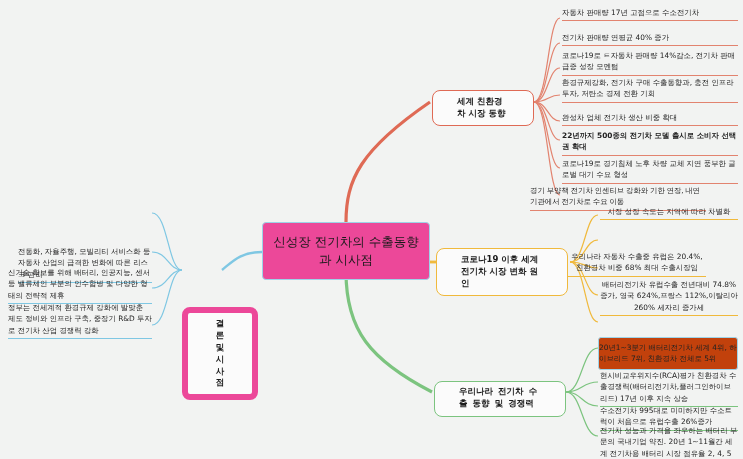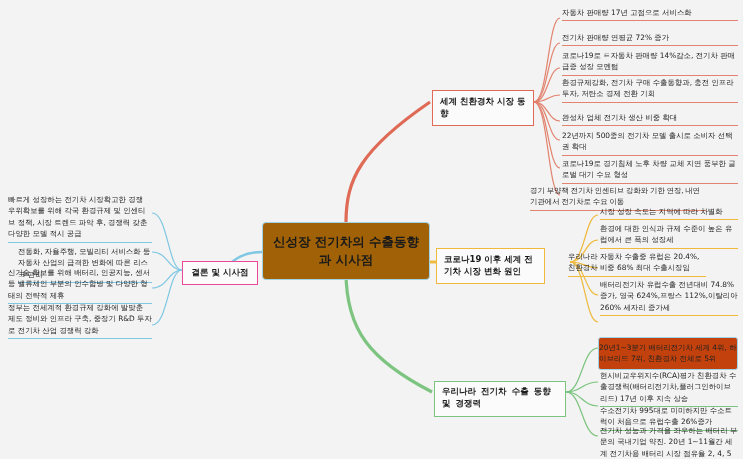--- a/index.html
+++ b/index.html
@@ -11,49 +11,49 @@
   }
   #canvas{position:absolute;inset:0;width:743px;height:459px;}
   svg#links{position:absolute;left:0;top:0;width:743px;height:459px;pointer-events:none;}
 
   .node{position:absolute;box-sizing:border-box;}
 
   
   .central{
     left:262px;top:222px;width:168px;
     padding:10px 8px;
-    background:#a16207;
+    background:#ec4899;
     border:1px solid #9ed3e8;
     border-radius:4px;
     text-align:center;
-    font-size:12.5px;font-weight:bold;color:#1a1a1a;
+    font-size:12.5px;font-weight:normal;color:#1a1a1a;
     line-height:1.45;
   }
 
   
   .branch{
-    padding:5px 7px;
+    padding:5px 24px;
     background:#fbfbfb;
-    border-radius:0;
+    border-radius:8px;
     font-size:8.5px;font-weight:bold;color:#1c1c1c;
     line-height:1.4;
   }
   .branch.red{border:1px solid #df6a55;}
   .branch.yellow{border:1px solid #f0b93c;}
   .branch.green{border:1px solid #7cc47f;}
-  .branch.blue{border:1px solid #ec4899;}
+  .branch.blue{border:6px solid #ec4899;margin-top:46px;}
 
   
   .leaf{
     font-size:7.4px;color:#222;line-height:1.55;
     padding-bottom:2px;
     box-sizing:border-box;
   }
   .leaf.red{border-bottom:1.5px solid #e2836f;}
-  .leaf.yellow{border-bottom:1.5px solid #f0b93c;}
+  .leaf.yellow{border-bottom:1.5px solid #f0b93c;text-align:center;}
   .leaf.green{border-bottom:1.5px solid #7cc47f;}
   .leaf.blue{border-bottom:1.5px solid #7fc7e3;}
   .leaf.boxed{
     border:1px solid #9ed3e8;border-radius:3px;
     padding:4px 0;background:#c2410c;
   }
 </style>
 </head>
 <body>
 
@@ -93,43 +93,41 @@
     <path d="M182,270 C168,270 168,213 152,213" stroke="#7fc7e3" stroke-width="1.2" fill="none"></path>
     <path d="M182,270 C168,270 168,252 152,252" stroke="#7fc7e3" stroke-width="1.2" fill="none"></path>
     <path d="M182,270 C168,270 168,288 152,288" stroke="#7fc7e3" stroke-width="1.2" fill="none"></path>
     <path d="M182,270 C168,270 168,325 152,325" stroke="#7fc7e3" stroke-width="1.2" fill="none"></path>
   </svg>
 
   <div class="node central">신성장 전기차의 수출동향과 시사점</div>
 
   <div class="node branch red" style="left:432px;top:90px;width:102px;">세계 친환경차 시장 동향</div>
 
-  <div class="node leaf red" style="left:562px;top:7px;width:176px;">자동차 판매량 17년 고점으로 서비스화</div>
-  <div class="node leaf red" style="left:562px;top:32px;width:176px;">전기차 판매량 연평균 72% 증가</div>
+  <div class="node leaf red" style="left:562px;top:7px;width:176px;">자동차 판매량 17년 고점으로 수소전기차</div>
+  <div class="node leaf red" style="left:562px;top:32px;width:176px;">전기차 판매량 연평균 40% 증가</div>
   <div class="node leaf red" style="left:562px;top:50px;width:176px;">코로나19로 ㅌ자동차 판매량 14%감소, 전기차 판매 급증 성장 모멘텀</div>
   <div class="node leaf red" style="left:562px;top:77px;width:176px;">환경규제강화, 전기차 구매 수출동향과, 충전 인프라 투자, 저탄소 경제 전환 기회</div>
   <div class="node leaf red" style="left:562px;top:112px;width:176px;">완성차 업체  전기차 생산 비중 확대</div>
-  <div class="node leaf red" style="left:562px;top:130px;width:176px;">22년까지 500종의 전기차 모델 출시로 소비자 선택권 확대</div>
+  <div class="node leaf red" style="left:562px;top:130px;width:176px;font-weight:bold;">22년까지 500종의 전기차 모델 출시로 소비자 선택권 확대</div>
   <div class="node leaf red" style="left:562px;top:158px;width:176px;">코로나19로 경기침체 노후 차량 교체 지연 풍부한 글로벌 대기 수요 형성</div>
   <div class="node leaf red" style="left:530px;top:185px;width:176px;font-family:Liberation Serif, serif;">경기 부양책 전기차 인센티브 강화와 기한 연장, 내연기관에서 전기차로 수요 이동</div>
 
-  <div class="node branch yellow" style="left:436px;top:248px;width:109px;">코로나19 이후 세계 전기차 시장 변화 원인</div>
+  <div class="node branch yellow" style="left:436px;top:248px;width:132px;">코로나19 이후 세계 전기차 시장 변화 원인</div>
 
   <div class="node leaf yellow" style="left:600px;top:206px;width:138px;">시장 성장 속도는 지역에 따라 차별화</div>
-  <div class="node leaf yellow" style="left:600px;top:223px;width:138px;">환경에 대한 인식과 규제 수준이 높은 유럽에서 큰 폭의 성장세</div>
   <div class="node leaf yellow" style="left:568px;top:251px;width:138px;">우리나라 자동차 수출중 유럽은 20.4%, 친환경차 비중 68% 최대 수출시장임</div>
   <div class="node leaf yellow" style="left:600px;top:279px;width:138px;">배터리전기차 유럽수출 전년대비 74.8%증가, 영국 624%,프랑스 112%,이탈리아 260% 세자리 증가세</div>
 
   <div class="node branch green" style="left:434px;top:381px;width:132px;font-family:Liberation Mono, monospace;">우리나라 전기차 수출 동향 및 경쟁력</div>
 
   <div class="node leaf green boxed" style="left:598px;top:337px;width:140px;">20년1~3분기 배터리전기차 세계 4위, 하이브리드 7위, 친환경차 전체로 5위</div>
   <div class="node leaf green" style="left:600px;top:370px;width:138px;">현시비교우위지수(RCA)평가 친환경차 수출경쟁력(배터리전기차,플러그인하이브리드) 17년 이후 지속 상승</div>
   <div class="node leaf green" style="left:600px;top:405px;width:138px;">수소전기차 995대로 미미하지만 수소트럭이 처음으로 유럽수출 26%증가</div>
   <div class="node leaf green" style="left:600px;top:425px;width:138px;">전기차 성능과 가격을 좌우하는 배터리 부문의 국내기업 약진. 20년 1~11월간 세계 전기차용 배터리 시장 점유율 2, 4, 5위 차지</div>
 
   <div class="node branch blue" style="left:182px;top:261px;width:76px;text-align:center;">결론 및 시사점</div>
 
-  <div class="node leaf blue" style="left:8px;top:194px;width:144px;">빠르게 성장하는 전기차 시장확고한 경쟁 우위확보를 위해 각국 환경규제 및 인센티브 정책, 시장 트렌드 파악 후, 경쟁력 갖춘 다양한 모델 적시 공급</div>
   <div class="node leaf blue" style="left:18px;top:238px;width:134px;margin-top:8px;">전동화, 자율주행, 모빌리티 서비스화 등 자동차 산업의 급격한 변화에 따른 리스크 관리</div>
   <div class="node leaf blue" style="left:8px;top:267px;width:144px;">신기술 확보를 위해 배터리, 인공지능, 센서 등 밸류체인 부분의 인수합병 및 다양한 형태의 전략적 제휴</div>
   <div class="node leaf blue" style="left:8px;top:302px;width:144px;">정부는 전세계적 환경규제 강화에 발맞춘 제도 정비와 인프라 구축, 중장기 R&amp;D 투자로 전기차 산업 경쟁력 강화</div>
 
 </div>
 
 </body></html>

